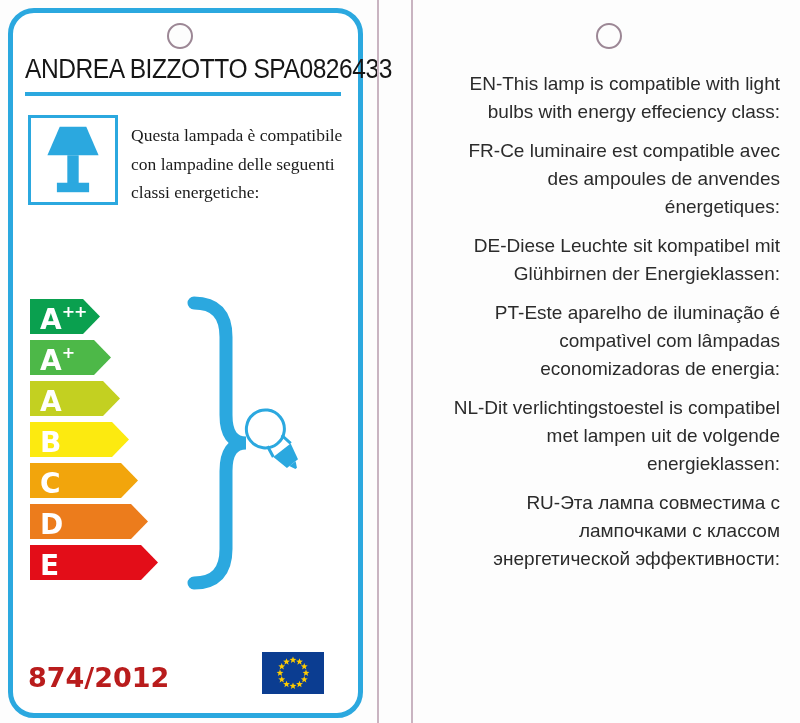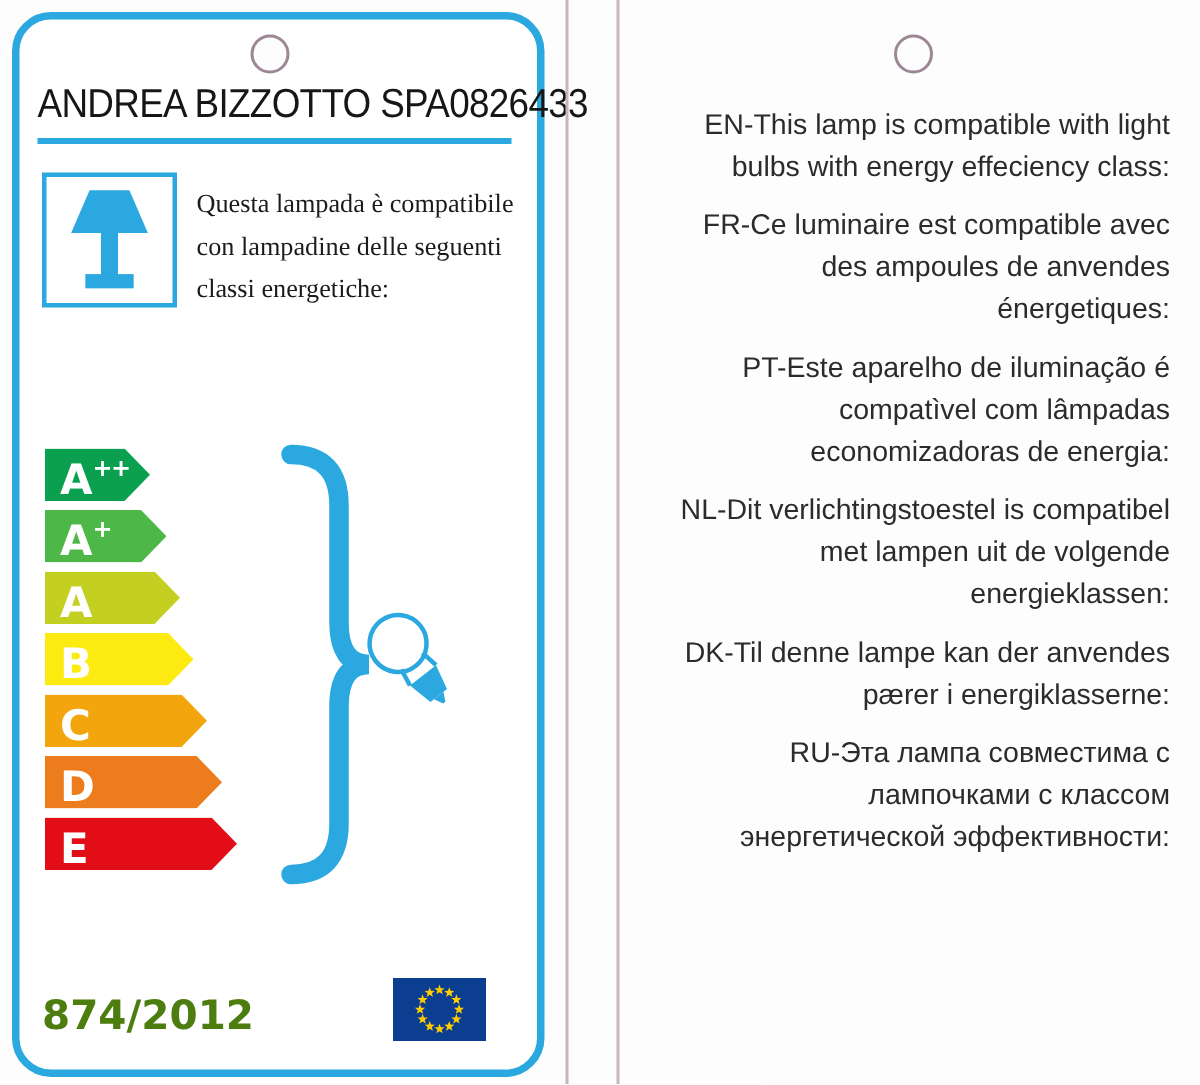--- a/index.html
+++ b/index.html
@@ -20,21 +20,21 @@
   
   .energy{position:absolute;left:30px;top:299px;}
   .arrow{height:35px;margin-bottom:6px;display:flex;align-items:center;
         clip-path:polygon(0 0,calc(100% - 17px) 0,100% 50%,calc(100% - 17px) 100%,0 100%);}
   .arrow .cls{font-family:"DejaVu Sans",sans-serif;font-weight:bold;font-size:28px;color:#fff;
         padding-left:10px;line-height:35px;}
   .arrow sup{font-size:16px;position:relative;top:-2px;letter-spacing:-1px;}
   .brace{position:absolute;left:182px;top:295px;}
   .bulb{position:absolute;left:243px;top:400px;transform:rotate(-38deg);}
   .reg{position:absolute;left:28px;top:662px;font-family:"DejaVu Sans",sans-serif;
-        font-weight:bold;font-size:27px;color:#4d7c0f;}
+        font-weight:bold;font-size:27px;color:#b91c1c;}
   .eu-flag{position:absolute;left:262px;top:652px;}
   
   .divider{position:absolute;top:0;width:2px;height:723px;background:#C9B4C1;}
   .divider-a{left:377px;}
   .divider-b{left:411px;}
   
   .right-col{position:absolute;left:448px;top:70px;width:332px;font-size:19px;line-height:28px;color:#2b2b2b;}
   .right-col p{margin:0 0 11px 0;text-align:right;}
 </style>
 </head>
@@ -116,19 +116,19 @@
     <use href="#eustar" transform="translate(24.5,9.74)"></use>
   </svg>
 
   <div class="divider divider-a"></div>
   <div class="divider divider-b"></div>
 
   <div class="hole hole-right"></div>
   <div class="right-col">
     <p>EN-This lamp is compatible with light bulbs with energy effeciency class:</p>
     <p>FR-Ce luminaire est compatible avec des ampoules de anvendes énergetiques:</p>
+    <p>DE-Diese Leuchte sit kompatibel mit Glühbirnen der Energieklassen:</p>
     <p>PT-Este aparelho de iluminação é compatìvel com lâmpadas economizadoras de energia:</p>
     <p>NL-Dit verlichtingstoestel is compatibel met lampen uit de volgende energieklassen:</p>
-    <p>DK-Til denne lampe kan der anvendes pærer i energiklasserne:</p>
     <p>RU-Эта лампа совместима с лампочками с классом энергетической эффективности:</p>
   </div>
 
 </div>
 
 </body></html>

